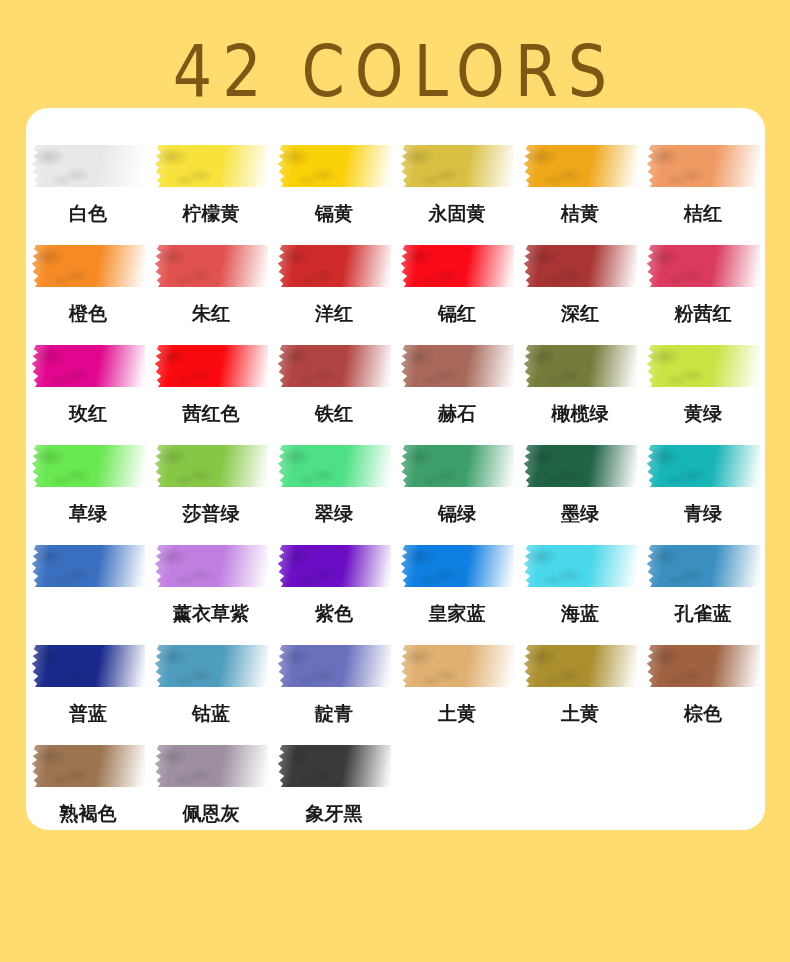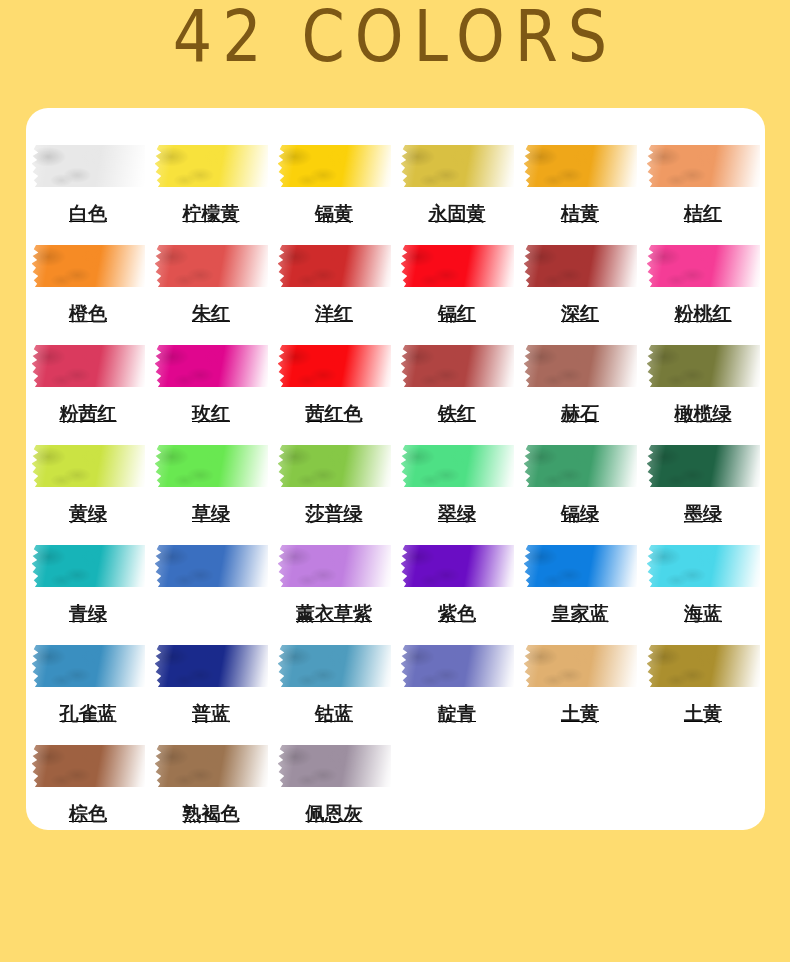--- a/index.html
+++ b/index.html
@@ -12,21 +12,21 @@
     background: #fedc70;
     font-family: "DejaVu Sans", "Liberation Sans", sans-serif;
     overflow: hidden;
     position: relative;
   }
 
   
   .title-bar {
     height: 108px;
     display: flex;
-    align-items: flex-start;
+    align-items: flex-end;
     justify-content: center;
     user-select: none;
   }
   .title-text {
     font-size: 62px;
     letter-spacing: 10px;
     font-weight: 400;
     color: #7d5815;
     font-family: "DejaVu Sans", "Liberation Sans", sans-serif;
     transform: scaleY(1.14);
@@ -48,21 +48,20 @@
 
   .grid {
     margin: 0 auto;
     width: 731px;
     display: grid;
     grid-template-columns: repeat(6, 113px);
     column-gap: 10px;
     row-gap: 0px;
     grid-auto-rows: 100px;
     justify-content: center;
-    text-decoration: underline;
   }
 
   .cell {
     width: 113px;
     height: 100px;
     display: flex;
     flex-direction: column;
     align-items: center;
   }
 
@@ -231,29 +230,20 @@
       <div class="cell">
         <div class="swatch" style="background: rgb(168, 52, 51);">
           <div class="base" style="background: rgb(168, 52, 51);"></div>
           <div class="mottle"></div>
           <div class="fade"></div>
           <div class="edge"></div>
         </div>
         <div class="label">深红</div>
       </div>
       <div class="cell">
-        <div class="swatch" style="background: rgb(245, 60, 150);">
-          <div class="base" style="background: rgb(245, 60, 150);"></div>
-          <div class="mottle"></div>
-          <div class="fade"></div>
-          <div class="edge"></div>
-        </div>
-        <div class="label">粉桃红</div>
-      </div>
-      <div class="cell">
         <div class="swatch" style="background: rgb(218, 58, 94);">
           <div class="base" style="background: rgb(218, 58, 94);"></div>
           <div class="mottle"></div>
           <div class="fade"></div>
           <div class="edge"></div>
         </div>
         <div class="label">粉茜红</div>
       </div>
       <div class="cell">
         <div class="swatch" style="background: rgb(224, 6, 142);">
@@ -482,14 +472,23 @@
       </div>
       <div class="cell">
         <div class="swatch" style="background: rgb(157, 143, 160);">
           <div class="base" style="background: rgb(157, 143, 160);"></div>
           <div class="mottle"></div>
           <div class="fade"></div>
           <div class="edge"></div>
         </div>
         <div class="label">佩恩灰</div>
       </div>
+      <div class="cell">
+        <div class="swatch" style="background: rgb(58, 58, 60);">
+          <div class="base" style="background: rgb(58, 58, 60);"></div>
+          <div class="mottle"></div>
+          <div class="fade"></div>
+          <div class="edge"></div>
+        </div>
+        <div class="label">象牙黑</div>
+      </div>
     </div>
 </div>
 
 </body></html>

